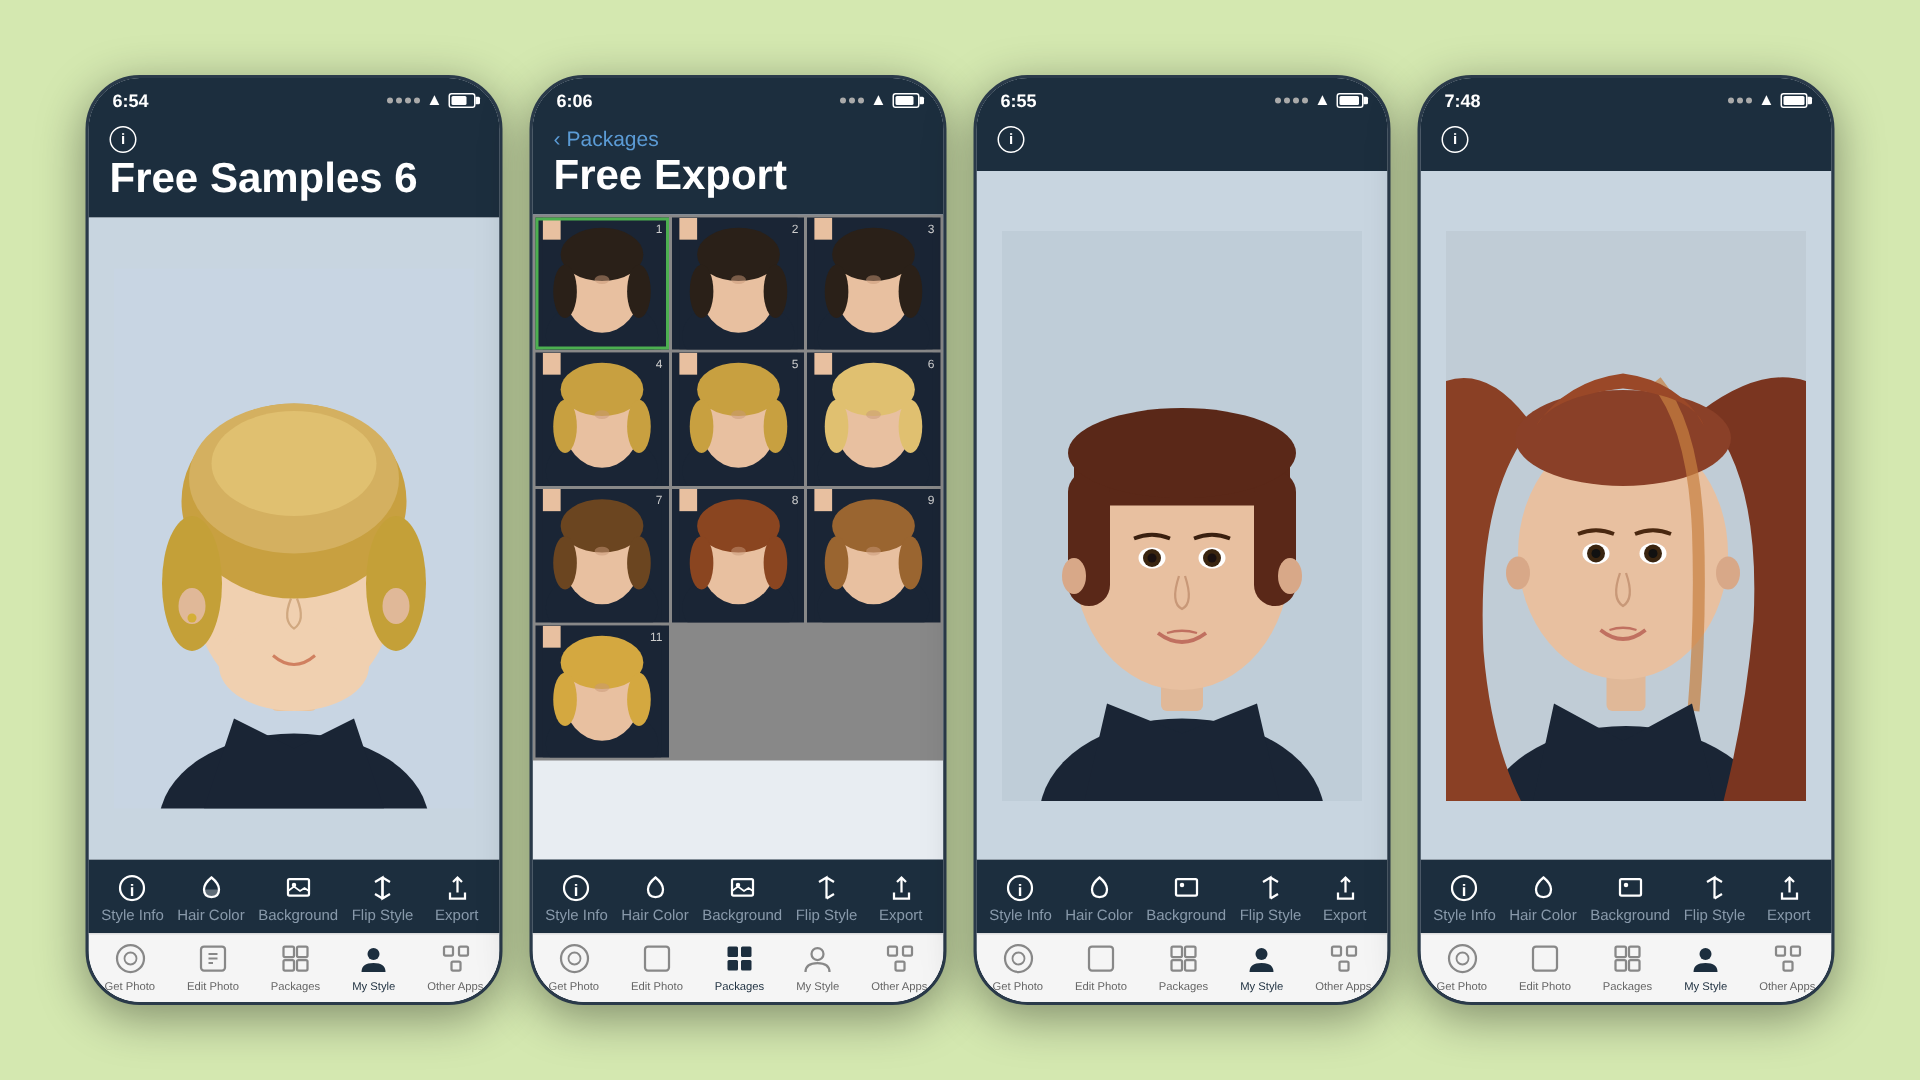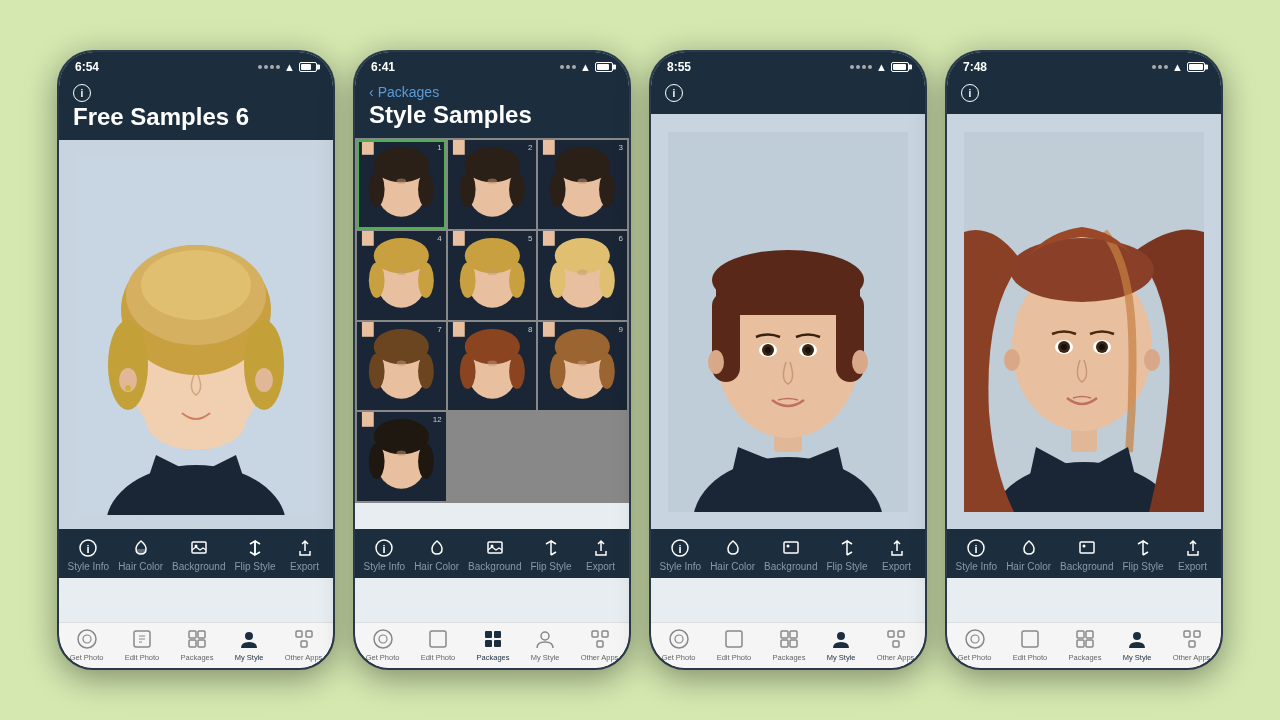--- a/index.html
+++ b/index.html
@@ -111,21 +111,21 @@
       height: 18px;
       border: 1.5px solid white;
       border-radius: 50%;
       display: flex;
       align-items: center;
       justify-content: center;
       font-size: 10px;
       font-weight: bold;
     }
     .header-title {
-      font-size: 24px;
+      font-size: 28px;
       font-weight: 700;
       color: white;
       line-height: 1.1;
     }
     .back-row {
       display: flex;
       align-items: center;
       gap: 4px;
       margin-bottom: 2px;
     }
@@ -212,21 +212,20 @@
       color: #8899aa;
       text-align: center;
       white-space: nowrap;
     }
     
     .bottom-nav {
       background: #f5f5f5;
       border-top: 1px solid #ddd;
       padding: 4px 0 6px;
       flex-shrink: 0;
-      margin-top: 44px;
     }
     .nav-row {
       display: flex;
       justify-content: space-around;
     }
     .nav-btn {
       display: flex;
       flex-direction: column;
       align-items: center;
       gap: 2px;
@@ -434,39 +433,39 @@
             <span class="nav-label">Other Apps</span>
           </div>
         </div>
       </div>
     </div>
   </div>
 
   <div class="phone">
     <div class="phone-screen">
       <div class="status-bar">
-        <span>6:41</span>
+        <span>6:06</span>
         <div class="status-right">
           <div class="signal-dots">
               <div class="signal-dot"></div>
               <div class="signal-dot"></div>
               <div class="signal-dot"></div>
             </div>
           <span style="font-size:11px;">▲</span>
           <div class="battery-icon">
               <div class="battery-fill" style="width:75%;"></div>
             </div>
         </div>
       </div>
       <div class="header">
         <div class="back-row">
           <span class="back-chevron">‹</span>
           <span class="back-label">Packages</span>
         </div>
-        <div class="header-title">Style Samples</div>
+        <div class="header-title">Free Export</div>
       </div>
 
       <div class="main-content">
         <div class="grid-scroll">
           <div class="grid-container" id="grid2">
 
           <div class="grid-item selected">
     <span class="grid-num">1</span>
     <svg viewBox="0 0 80 90" width="100%" height="100%" xmlns="http://www.w3.org/2000/svg">
       <rect width="80" height="90" fill="#1a2535"></rect>
@@ -577,29 +576,29 @@
       <ellipse cx="40" cy="80" rx="38" ry="25" fill="#1a2535"></ellipse>
       <rect cx="34" cy="55" width="12" height="15" fill="#e8c0a0"></rect>
       <ellipse cx="40" cy="48" rx="26" ry="30" fill="#e8c0a0"></ellipse>
       <ellipse cx="40" cy="25" rx="28" ry="18" fill="#9a6530"></ellipse>
       <ellipse cx="15" cy="50" rx="8" ry="18" fill="#9a6530"></ellipse>
       <ellipse cx="65" cy="50" rx="8" ry="18" fill="#9a6530"></ellipse>
       <ellipse cx="40" cy="42" rx="5" ry="3" fill="#c89878" opacity="0.5"></ellipse>
     </svg>
   </div>
               <div class="grid-item">
-    <span class="grid-num">12</span>
+    <span class="grid-num">11</span>
     <svg viewBox="0 0 80 90" width="100%" height="100%" xmlns="http://www.w3.org/2000/svg">
       <rect width="80" height="90" fill="#1a2535"></rect>
       <ellipse cx="40" cy="80" rx="38" ry="25" fill="#1a2535"></ellipse>
       <rect cx="34" cy="55" width="12" height="15" fill="#e8c0a0"></rect>
       <ellipse cx="40" cy="48" rx="26" ry="30" fill="#e8c0a0"></ellipse>
-      <ellipse cx="40" cy="25" rx="28" ry="18" fill="#1e1810"></ellipse>
-      <ellipse cx="15" cy="50" rx="8" ry="18" fill="#1e1810"></ellipse>
-      <ellipse cx="65" cy="50" rx="8" ry="18" fill="#1e1810"></ellipse>
+      <ellipse cx="40" cy="25" rx="28" ry="18" fill="#d4a840"></ellipse>
+      <ellipse cx="15" cy="50" rx="8" ry="18" fill="#d4a840"></ellipse>
+      <ellipse cx="65" cy="50" rx="8" ry="18" fill="#d4a840"></ellipse>
       <ellipse cx="40" cy="42" rx="5" ry="3" fill="#c89878" opacity="0.5"></ellipse>
     </svg>
   </div>
             </div>
         </div>
       </div>
 
       <div class="toolbar-top">
         <div class="toolbar-row">
           <div class="tool-btn">
@@ -699,21 +698,21 @@
             <span class="nav-label">Other Apps</span>
           </div>
         </div>
       </div>
     </div>
   </div>
 
   <div class="phone">
     <div class="phone-screen">
       <div class="status-bar">
-        <span>8:55</span>
+        <span>6:55</span>
         <div class="status-right">
           <div class="signal-dots">
               <div class="signal-dot"></div>
               <div class="signal-dot"></div>
               <div class="signal-dot"></div>
               <div class="signal-dot"></div>
             </div>
           <span style="font-size:11px;">▲</span>
           <div class="battery-icon">
               <div class="battery-fill" style="width:80%;"></div>

